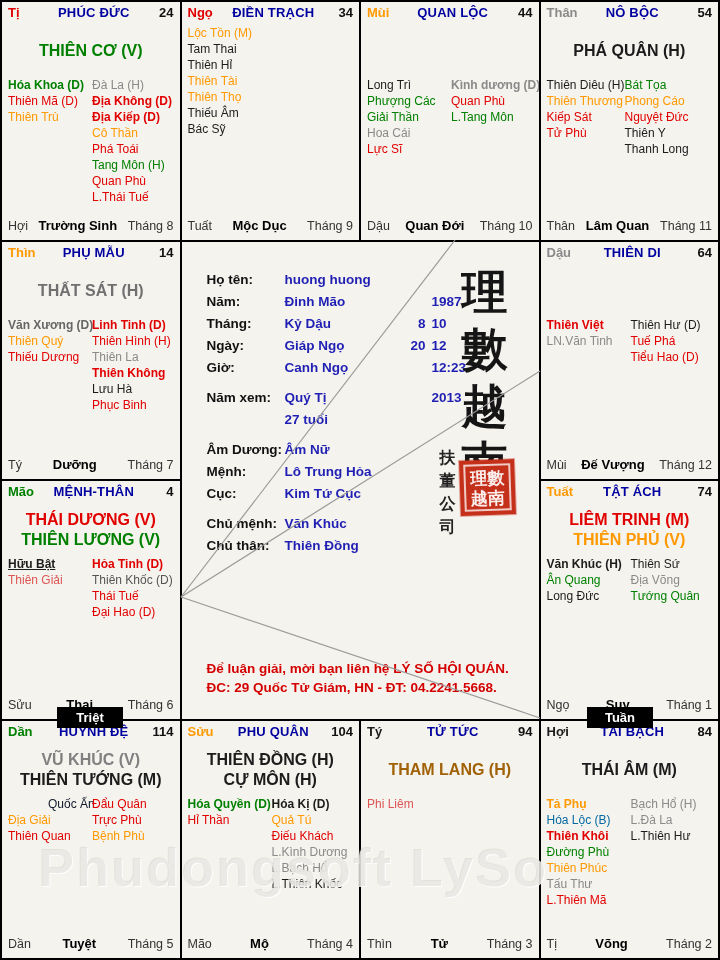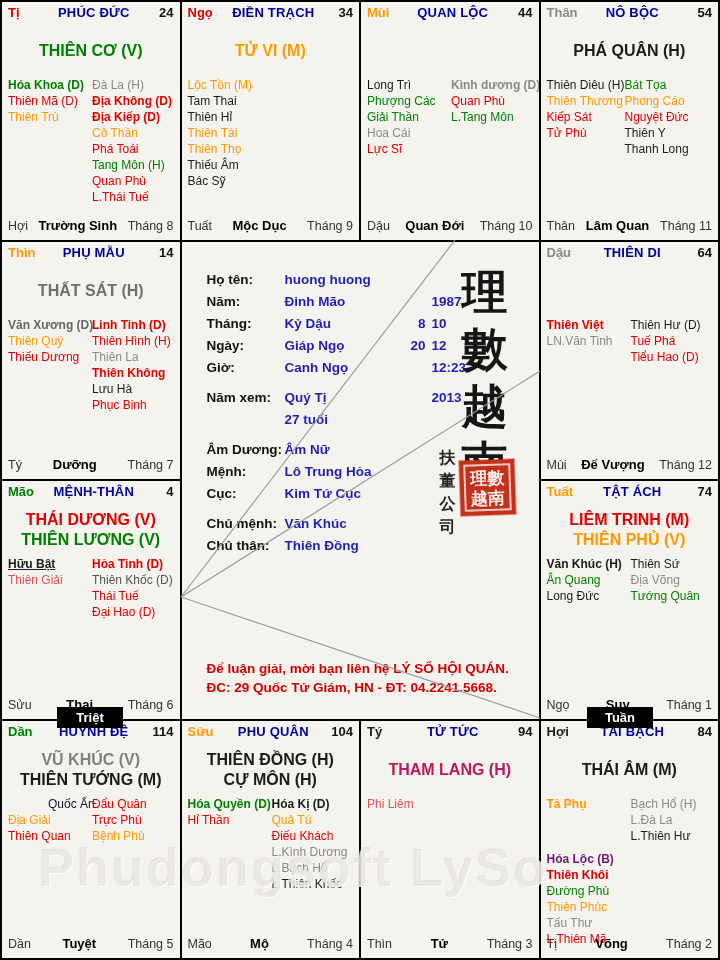--- a/index.html
+++ b/index.html
@@ -79,23 +79,20 @@
         <span class="sinh">Trường Sinh</span>
         <span>Tháng 8</span>
       </div>
     </div>
   <div class="palace" style="grid-area:1/2">
       <div class="p-head">
         <span class="p-branch" style="color: rgb(225, 0, 0);">Ngọ</span>
         <span class="p-name">ĐIỀN TRẠCH</span>
         <span class="p-num">34</span>
       </div>
-      <div class="p-mains">
-        <div style="color: rgb(255, 153, 0);">TỬ VI (M)</div>
-      </div>
       <div class="p-stars">
         <div class="p-col left">
           <div style="color: rgb(255, 153, 0);">Lộc Tồn (M)</div>
           <div style="color: rgb(28, 28, 28);">Tam Thai</div>
           <div style="color: rgb(28, 28, 28);">Thiên Hỉ</div>
           <div style="color: rgb(255, 153, 0);">Thiên Tài</div>
           <div style="color: rgb(255, 153, 0);">Thiên Thọ</div>
           <div style="color: rgb(28, 28, 28);">Thiếu Âm</div>
           <div style="color: rgb(28, 28, 28);">Bác Sỹ</div>
         </div>
@@ -332,21 +329,21 @@
         <span>Tháng 4</span>
       </div>
     </div>
   <div class="palace" style="grid-area:4/3">
       <div class="p-head">
         <span class="p-branch" style="color: rgb(28, 28, 28);">Tý</span>
         <span class="p-name">TỬ TỨC</span>
         <span class="p-num">94</span>
       </div>
       <div class="p-mains">
-        <div style="color: #be185d;">THAM LANG (H)</div>
+        <div style="color: #a16207;">THAM LANG (H)</div>
       </div>
       <div class="p-stars">
         <div class="p-col">
           <div style="color: rgb(221, 85, 85);">Phi Liêm</div>
         </div>
       </div>
       <div class="p-foot">
         <span>Thìn</span>
         <span class="sinh">Tử</span>
         <span>Tháng 3</span>
@@ -357,21 +354,21 @@
         <span class="p-branch" style="color: rgb(28, 28, 28);">Hợi</span>
         <span class="p-name">TÀI BẠCH</span>
         <span class="p-num">84</span>
       </div>
       <div class="p-mains">
         <div style="color: rgb(28, 28, 28);">THÁI ÂM (M)</div>
       </div>
       <div class="p-stars">
         <div class="p-col left">
           <div style="color: rgb(255, 153, 0); font-weight: bold;">Tả Phụ</div>
-          <div style="color: #701a75; font-weight: bold; margin-top: 39px;">Hóa Lộc (B)</div>
+          <div style="color: #0369a1; font-weight: normal;">Hóa Lộc (B)</div>
           <div style="color: rgb(225, 0, 0); font-weight: bold;">Thiên Khôi</div>
           <div style="color: rgb(0, 128, 0);">Đường Phù</div>
           <div style="color: rgb(255, 153, 0);">Thiên Phúc</div>
           <div style="color: rgb(138, 138, 138);">Tấu Thư</div>
           <div style="color: rgb(225, 0, 0);">L.Thiên Mã</div>
         </div>
         <div class="p-col">
           <div style="color: rgb(138, 138, 138);">Bạch Hổ (H)</div>
           <div style="color: rgb(138, 138, 138);">L.Đà La</div>
           <div style="color: rgb(28, 28, 28);">L.Thiên Hư</div>

